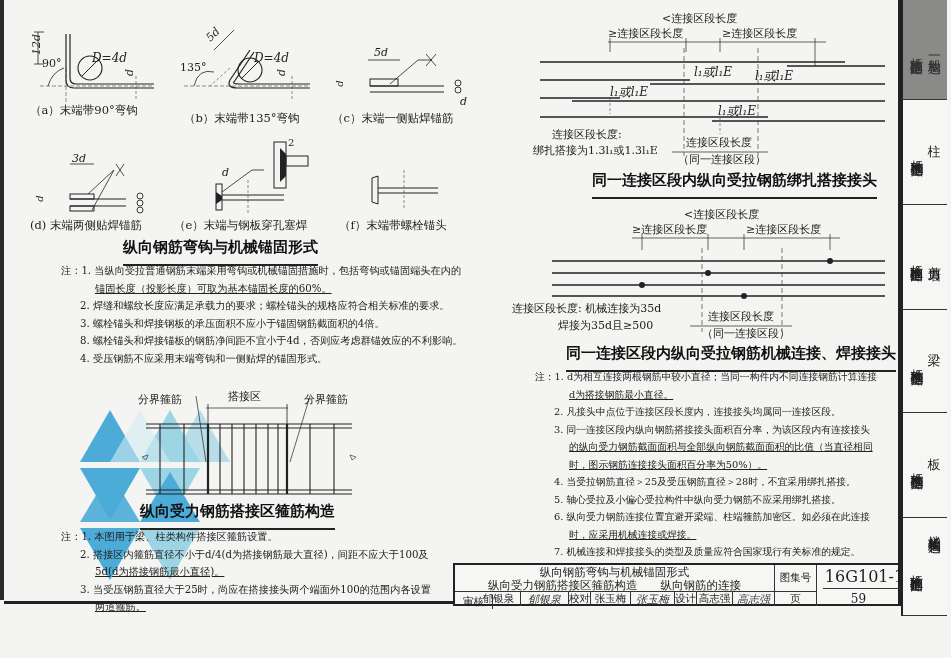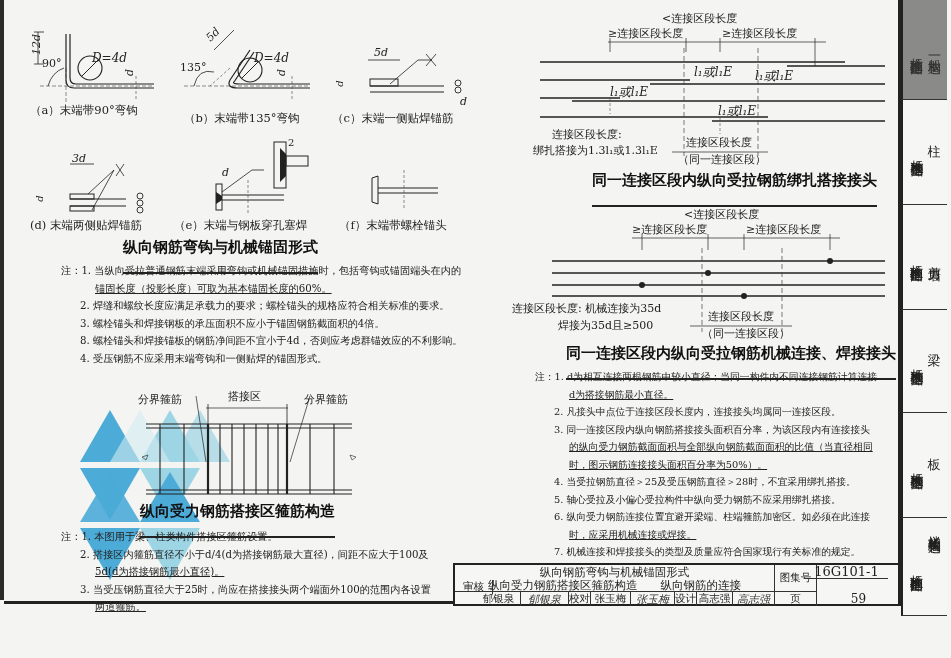--- a/index.html
+++ b/index.html
@@ -3,21 +3,21 @@
 <meta charset="utf-8">
 <style>
   * { box-sizing: border-box; margin: 0; padding: 0; }
   html, body { width: 951px; height: 658px; overflow: hidden; background: #f2f2f0; }
   body { font-family: "DejaVu Serif", "Liberation Serif", serif; color: #1e1e1e; position: relative; }
   .page { position: absolute; left: 0; top: 0; width: 951px; height: 658px; background: #f4f4f2; }
   .left-edge { position: absolute; left: 0; top: 0; width: 4px; height: 600px; background: #2a2a2a; }
   .frame { position: absolute; left: 4px; top: 0; width: 897px; height: 604px; border-bottom: 3px solid #222; border-right: 3px solid #222; }
   .abs { position: absolute; }
   .cap { font-size: 11.5px; white-space: nowrap; color: #222; }
-  .title-u { font-family: "DejaVu Sans", "Liberation Sans", sans-serif; font-size: 15px; font-weight: bold; white-space: nowrap; border-bottom: 2px solid #222; padding-bottom: 15px; color: #111; }
+  .title-u { font-family: "DejaVu Sans", "Liberation Sans", sans-serif; font-size: 15px; font-weight: bold; white-space: nowrap; border-bottom: 2px solid #222; padding-bottom: 7px; color: #111; }
   .notes { font-size: 10.2px; line-height: 17.5px; color: #222; margin-left: 39px; }
   .notes .row { white-space: nowrap; }
   .notes .ind { padding-left: 19px; }
   .notes .ind2 { padding-left: 34px; text-decoration: underline; }
   svg { position: absolute; overflow: visible; }
   
   .side { position: absolute; left: 901px; top: 0; width: 50px; height: 658px; }
   .tab { position: absolute; left: 0; width: 46px; border-bottom: 1.5px solid #333; border-left: 2px solid #222; background: #f6f6f4; display: flex; align-items: center; justify-content: center; gap: 4px; font-family: "DejaVu Sans", "Liberation Sans", sans-serif; }
   .tab .v { writing-mode: vertical-rl; text-orientation: upright; font-size: 13px; line-height: 14px; letter-spacing: 1px; }
   .tab .t { font-size: 13px; }
@@ -274,22 +274,22 @@
     <div class="row ind2">时，应采用机械连接或焊接。</div>
     <div class="row ind">7. 机械连接和焊接接头的类型及质量应符合国家现行有关标准的规定。</div>
   </div>
 
   <div class="tblock">
     <div class="tb-main">
       <div>纵向钢筋弯钩与机械锚固形式</div>
       <div>纵向受力钢筋搭接区箍筋构造　　纵向钢筋的连接</div>
     </div>
     <div class="tb-cell" style="left:320px;top:0;width:42px;height:27px">图集号</div>
-    <div class="tb-cell" style="left:350px;top:0;width:83px;height:14px;border-right:none;font-size:13px">16G101-1</div>
-    <div class="tb-cell" style="left:0;top:15px;width:38px;height:14px;border-bottom:none">审核</div>
+    <div class="tb-cell" style="left:368px;top:0;width:83px;height:24px;border-right:none;font-size:16px">16G101-1</div>
+    <div class="tb-cell" style="left:0;top:30px;width:38px;height:14px;border-bottom:none">审核</div>
     <div class="tb-cell" style="left:22px;top:27px;width:44px;height:14px;border-bottom:none">郁银泉</div>
     <div class="tb-cell sig" style="left:66px;top:27px;width:48px;height:14px;border-bottom:none">郁银泉</div>
     <div class="tb-cell" style="left:114px;top:27px;width:22px;height:14px;border-bottom:none">校对</div>
     <div class="tb-cell" style="left:136px;top:27px;width:40px;height:14px;border-bottom:none">张玉梅</div>
     <div class="tb-cell sig" style="left:176px;top:27px;width:44px;height:14px;border-bottom:none">张玉梅</div>
     <div class="tb-cell" style="left:220px;top:27px;width:22px;height:14px;border-bottom:none">设计</div>
     <div class="tb-cell" style="left:242px;top:27px;width:36px;height:14px;border-bottom:none">高志强</div>
     <div class="tb-cell sig" style="left:278px;top:27px;width:42px;height:14px;border-bottom:none">高志强</div>
     <div class="tb-cell" style="left:320px;top:27px;width:42px;height:14px;border-bottom:none">页</div>
     <div class="tb-cell" style="left:362px;top:27px;width:83px;height:14px;border-bottom:none;border-right:none;font-size:12px">59</div>

